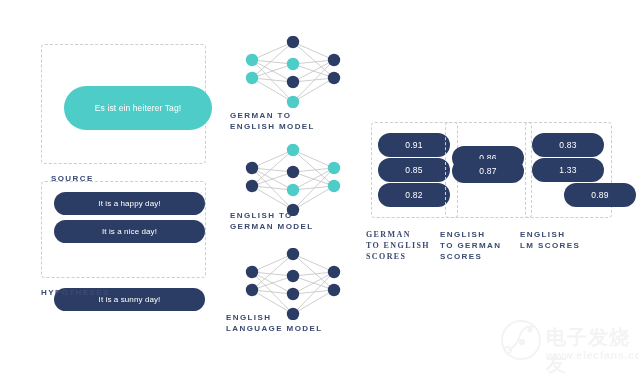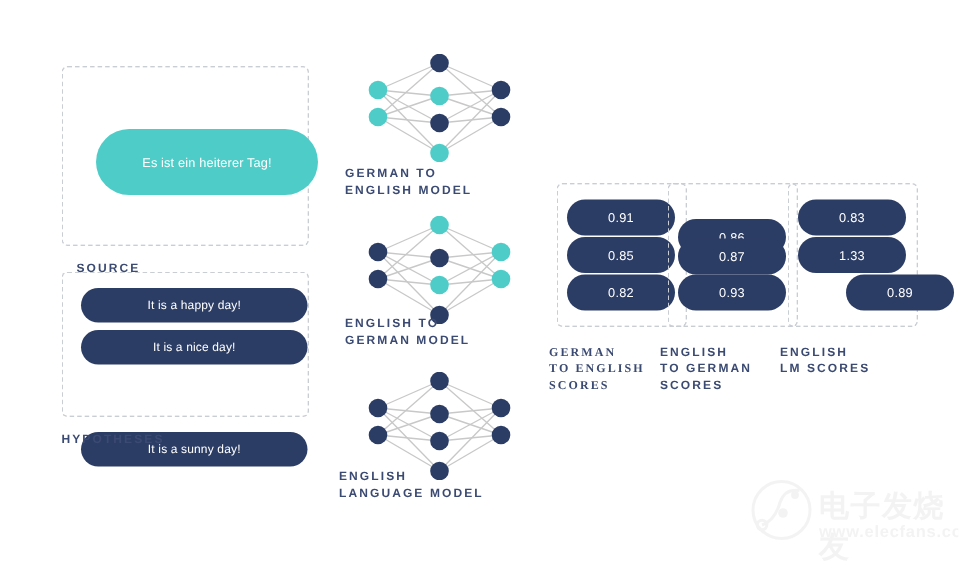--- a/index.html
+++ b/index.html
@@ -206,21 +206,20 @@
   <div class="pill navy pill-score" style="left:378px; top:133px;">0.91</div>
   <div class="pill navy pill-score" style="left:378px; top:158px;">0.85</div>
   <div class="pill navy pill-score" style="left:378px; top:183px;">0.82</div>
   <div class="caption" style="left:366px; top:229px; width:97px;font-family:Liberation Serif, serif;">GERMAN
 TO ENGLISH
 SCORES</div>
 
   <div class="dashed-box" style="left:445px; top:122px; width:87px; height:96px;"></div>
   <div class="pill navy pill-score" style="left:452px; top:118px;margin-top:28px;">0.86</div>
   <div class="pill navy pill-score" style="left:452px; top:159px;">0.87</div>
-  <div class="pill navy pill-score" style="left:452px; top:183px;">0.93</div>
   <div class="caption" style="left:440px; top:229px; width:97px;">ENGLISH
 TO GERMAN
 SCORES</div>
 
   <div class="dashed-box" style="left:525px; top:122px; width:87px; height:96px;"></div>
   <div class="pill navy pill-score" style="left:532px; top:133px;">0.83</div>
   <div class="pill navy pill-score" style="left:532px; top:158px;">1.33</div>
   <div class="pill navy pill-score" style="left:532px; top:183px;margin-left:32px;">0.89</div>
   <div class="caption" style="left:520px; top:229px; width:97px;">ENGLISH
 LM SCORES</div>

